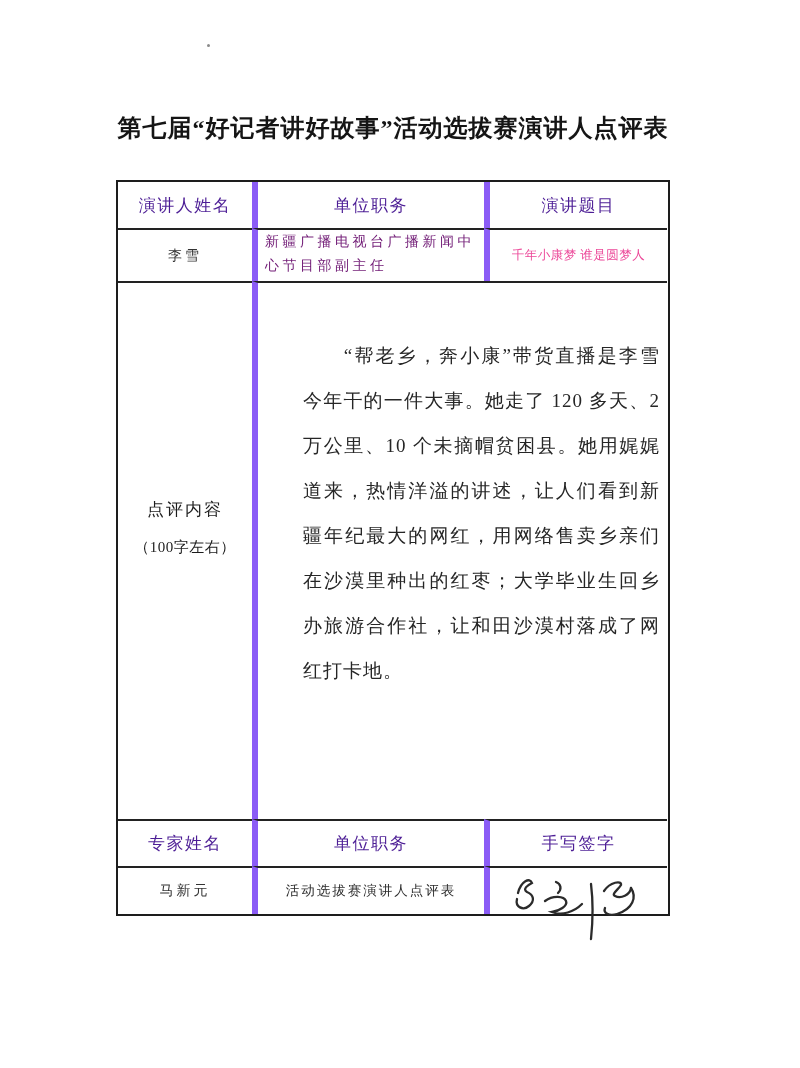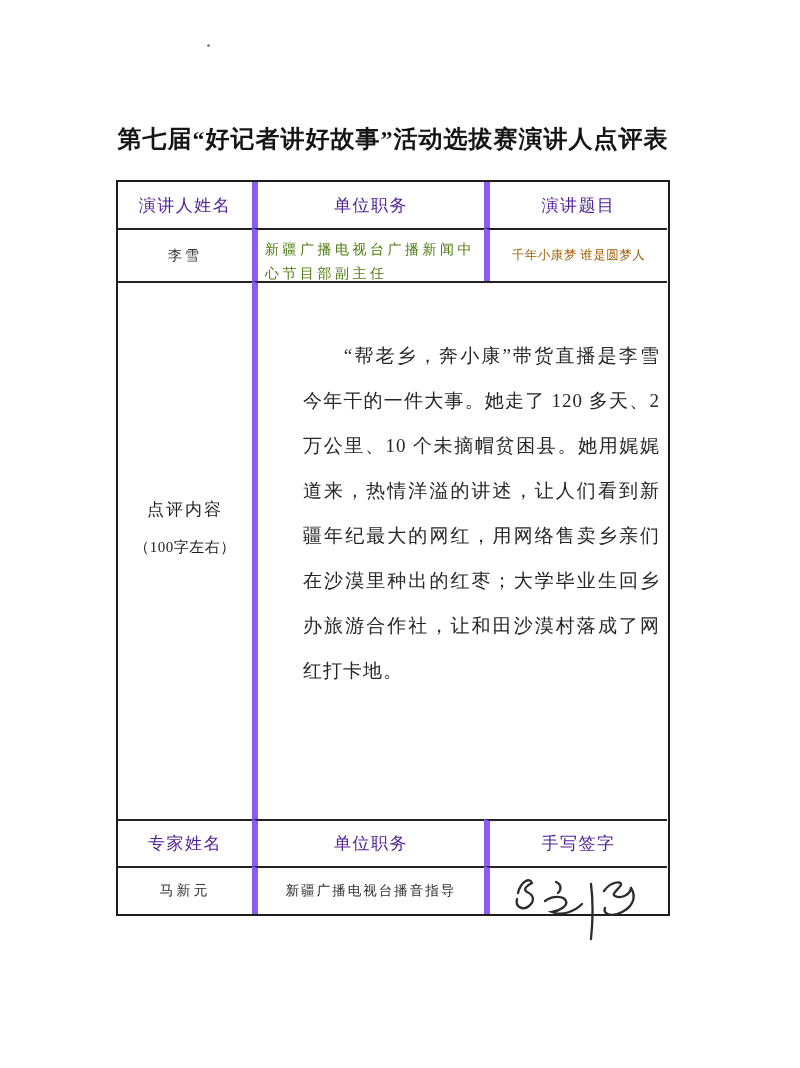--- a/index.html
+++ b/index.html
@@ -6,21 +6,21 @@
   html, body { width: 800px; background: #ffffff; }
   body {
     position: relative;
     width: 800px; height: 1068px;
     font-family: "Liberation Serif", "DejaVu Serif", serif;
     color: #1f1f1f;
     overflow: hidden;
   }
   .page-title {
     position: absolute;
-    left: 116px; top: 123px; width: 554px;
+    left: 116px; top: 112px; width: 554px;
     text-align: center;
     font-size: 24px;
     font-weight: bold;
     letter-spacing: 1px;
     color: #151515;
     font-family: "Liberation Serif", "DejaVu Serif", serif;
   }
   .doc-table {
     position: absolute;
     left: 116px; top: 180px;
@@ -42,28 +42,28 @@
   }
   .name-cell {
     font-size: 14px;
     letter-spacing: 3px;
     color: #333;
   }
   .pos-cell {
     font-size: 14px;
     letter-spacing: 3.5px;
     line-height: 24px;
-    padding: 8px 4px 0 7px;
-    color: #4d7c0f;
+    padding: 0 4px 0 7px;
+    color: #701a75;
     text-align: left;
   }
   .topic-cell {
     font-size: 12.5px;
     letter-spacing: 0.5px;
-    color: #a16207;
+    color: #ec4899;
   }
   .label-cell {
     display: flex;
     flex-direction: column;
     align-items: center;
     justify-content: center;
     gap: 17px;
     padding-bottom: 48px;
   }
   .label-main { font-size: 17px; letter-spacing: 2px; color: #1c1c1c; }
@@ -123,21 +123,21 @@
   </div>
   <div class="cell comment-cell bt bl">
     <p class="comment-text">“帮老乡，奔小康”带货直播是李雪今年干的一件大事。她走了 120 多天、2 万公里、10 个未摘帽贫困县。她用娓娓道来，热情洋溢的讲述，让人们看到新疆年纪最大的网红，用网络售卖乡亲们在沙漠里种出的红枣；大学毕业生回乡办旅游合作社，让和田沙漠村落成了网红打卡地。</p>
   </div>
 
   <div class="cell center head bt">专家姓名</div>
   <div class="cell center head bt bl">单位职务</div>
   <div class="cell center head bt bl">手写签字</div>
 
   <div class="cell center name-cell bt">马新元</div>
-  <div class="cell center pos-cell2 bt bl">新疆广播电视台播音指导</div>
+  <div class="cell center pos-cell2 bt bl">活动选拔赛演讲人点评表</div>
   <div class="cell sig-cell bt bl">
     <svg class="sig-svg" width="155" height="74" viewBox="0 0 155 74" xmlns="http://www.w3.org/2000/svg">
 
       <path d="M14,23 C17,11 26,7 28,13 C24,15 18,19 23,22 C30,25 31,31 25,36 C19,41 11,37 13,29"></path>
 
       <path d="M52,12 C57,14 58,19 54,23"></path>
 
       <path d="M41,31 C49,25 60,26 62,31 C64,36 55,41 48,42 C58,46 70,42 78,34"></path>
 
       <path d="M87,14 C89,30 89,50 87,69"></path>

